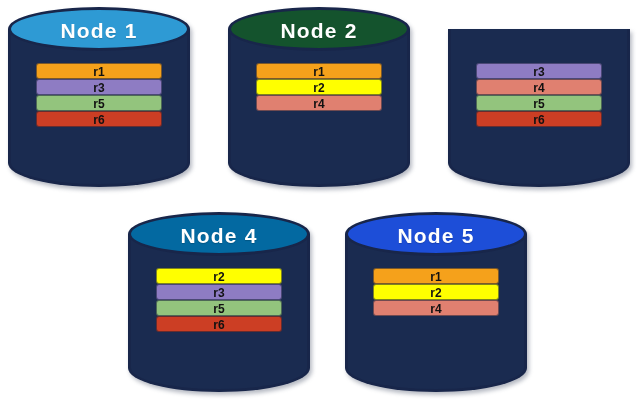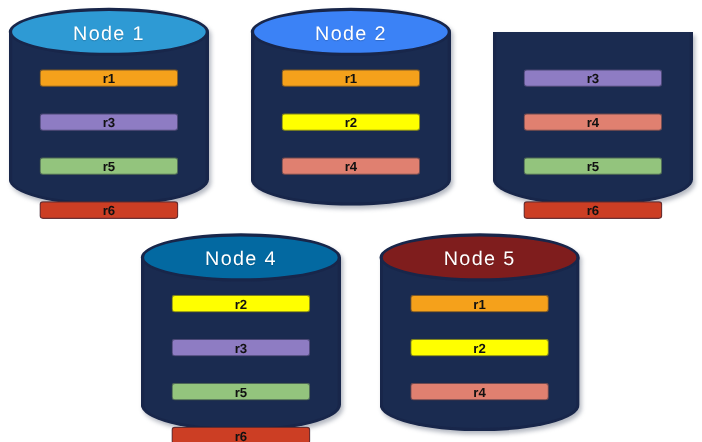--- a/index.html
+++ b/index.html
@@ -57,39 +57,39 @@
     background: #2e9ad4;
     border: 3px solid #18264a;
     box-sizing: border-box;
     border-radius: 50%;
     display: flex;
     align-items: center;
     justify-content: center;
   }
   .node-label {
     color: #ffffff;
-    font-weight: normal;
-    font-size: 18px;
+    font-weight: bold;
+    font-size: 21px;
     letter-spacing: 1.2px;
     line-height: 1;
     white-space: nowrap;
     text-shadow: 0 1px 1px rgba(0,0,0,0.18);
     transform: translateY(1px);
   }
 
   
   .bars {
     position: absolute;
     left: 50%;
     transform: translateX(-50%);
     top: 56px;
     width: 126px;
     display: flex;
     flex-direction: column;
-    gap: 24px;
+    gap: 0;
     z-index: 3;
   }
   .bar {
     height: 16px;
     border-radius: 3px;
     border: 1px solid rgba(20,30,55,0.55);
     box-sizing: border-box;
     display: flex;
     align-items: center;
     justify-content: center;
@@ -122,21 +122,21 @@
           <span>r5</span>
         </div>
         <div class="bar" style="background: rgb(204, 62, 36);">
           <span>r6</span>
         </div>
       </div>
     </div>
     <div class="node" style="left: 228px; top: 7px; width: 182px; height: 180px;">
       <div class="cyl">
         <div class="cyl-body" style="background: rgb(26, 43, 80); border-color: rgb(24, 38, 74);"></div>
-        <div class="cyl-top" style="background: #3b82f6; border-color: rgb(24, 38, 74);">
+        <div class="cyl-top" style="background: #14532d; border-color: rgb(24, 38, 74);">
           <div class="node-label" style="color: rgb(255, 255, 255);">Node  2</div>
         </div>
       </div>
       <div class="bars">
         <div class="bar" style="background: rgb(245, 161, 27);">
           <span>r1</span>
         </div>
         <div class="bar" style="background: rgb(255, 255, 0);">
           <span>r2</span>
         </div>
@@ -182,21 +182,21 @@
           <span>r5</span>
         </div>
         <div class="bar" style="background: rgb(204, 62, 36);">
           <span>r6</span>
         </div>
       </div>
     </div>
     <div class="node" style="left: 345px; top: 212px; width: 182px; height: 180px;">
       <div class="cyl">
         <div class="cyl-body" style="background: rgb(26, 43, 80); border-color: rgb(24, 38, 74);"></div>
-        <div class="cyl-top" style="background: #7f1d1d; border-color: rgb(24, 38, 74);">
+        <div class="cyl-top" style="background: #1d4ed8; border-color: rgb(24, 38, 74);">
           <div class="node-label" style="color: rgb(255, 255, 255);">Node  5</div>
         </div>
       </div>
       <div class="bars">
         <div class="bar" style="background: rgb(245, 161, 27);">
           <span>r1</span>
         </div>
         <div class="bar" style="background: rgb(255, 255, 0);">
           <span>r2</span>
         </div>

